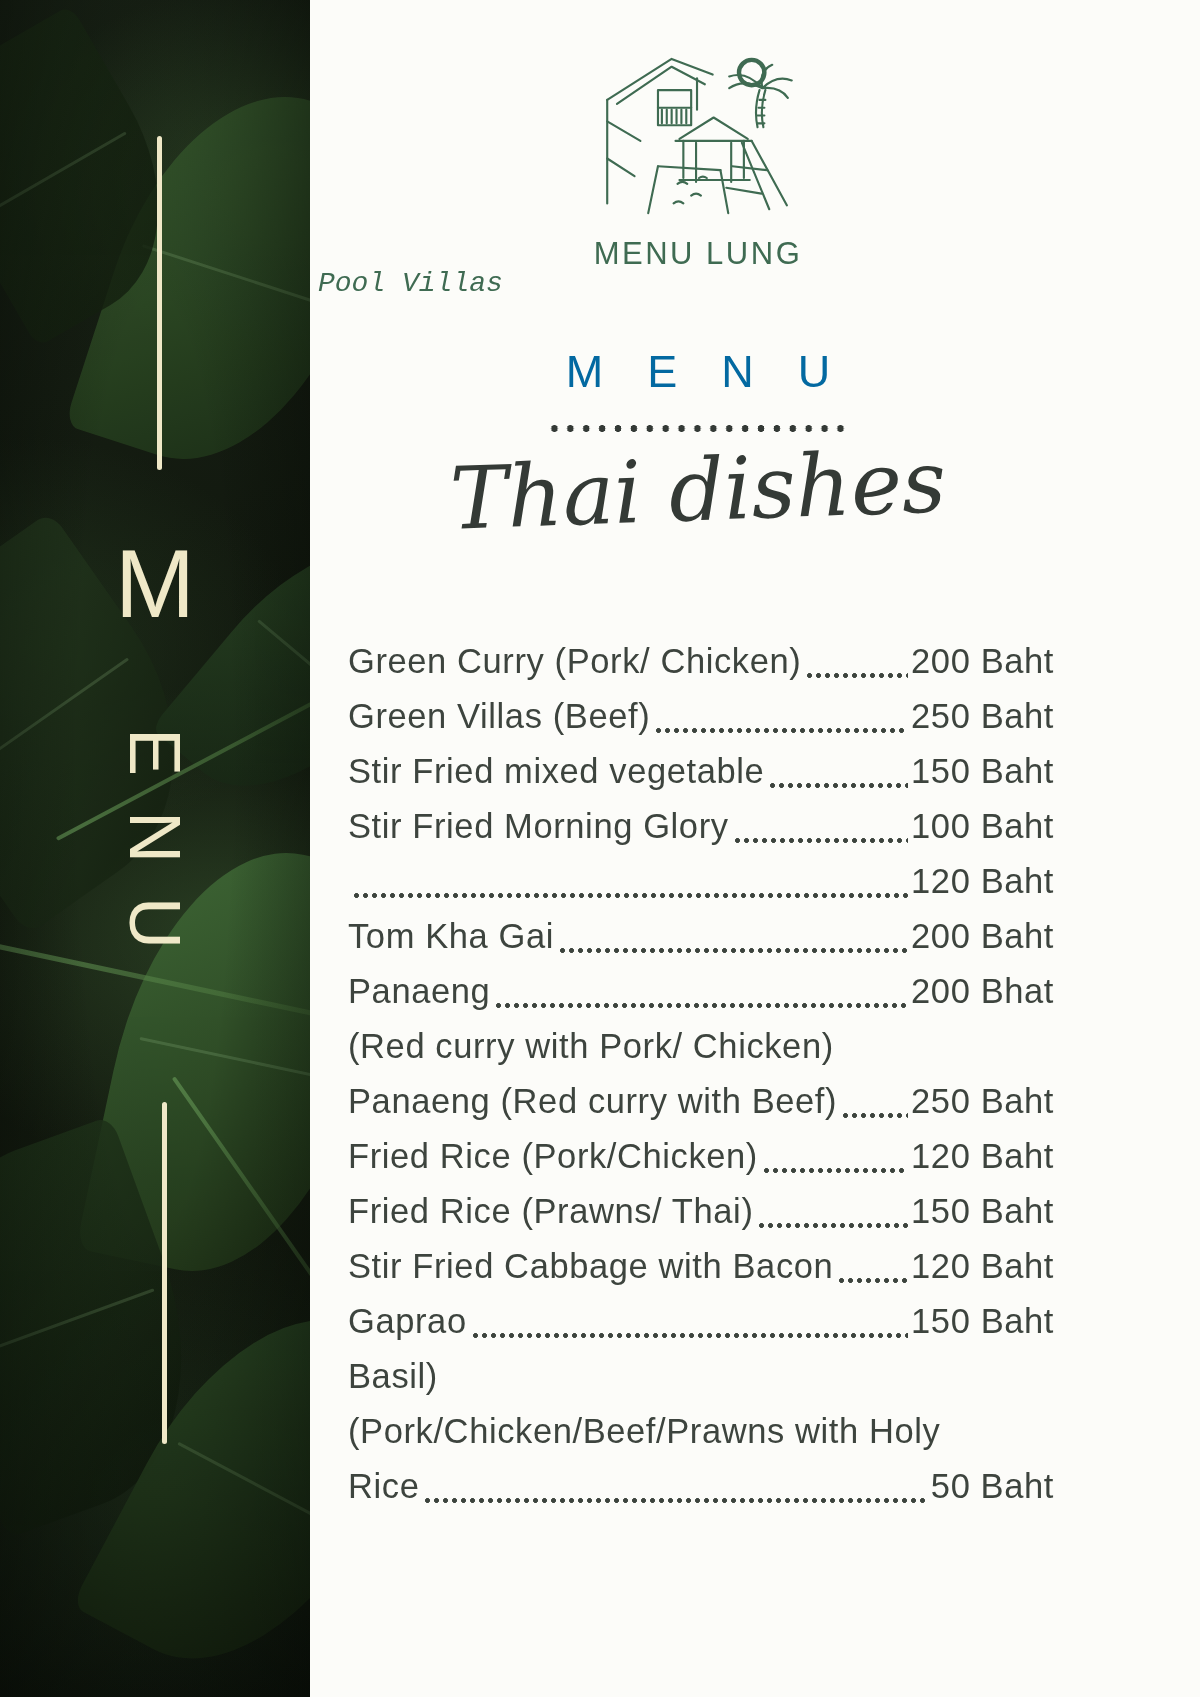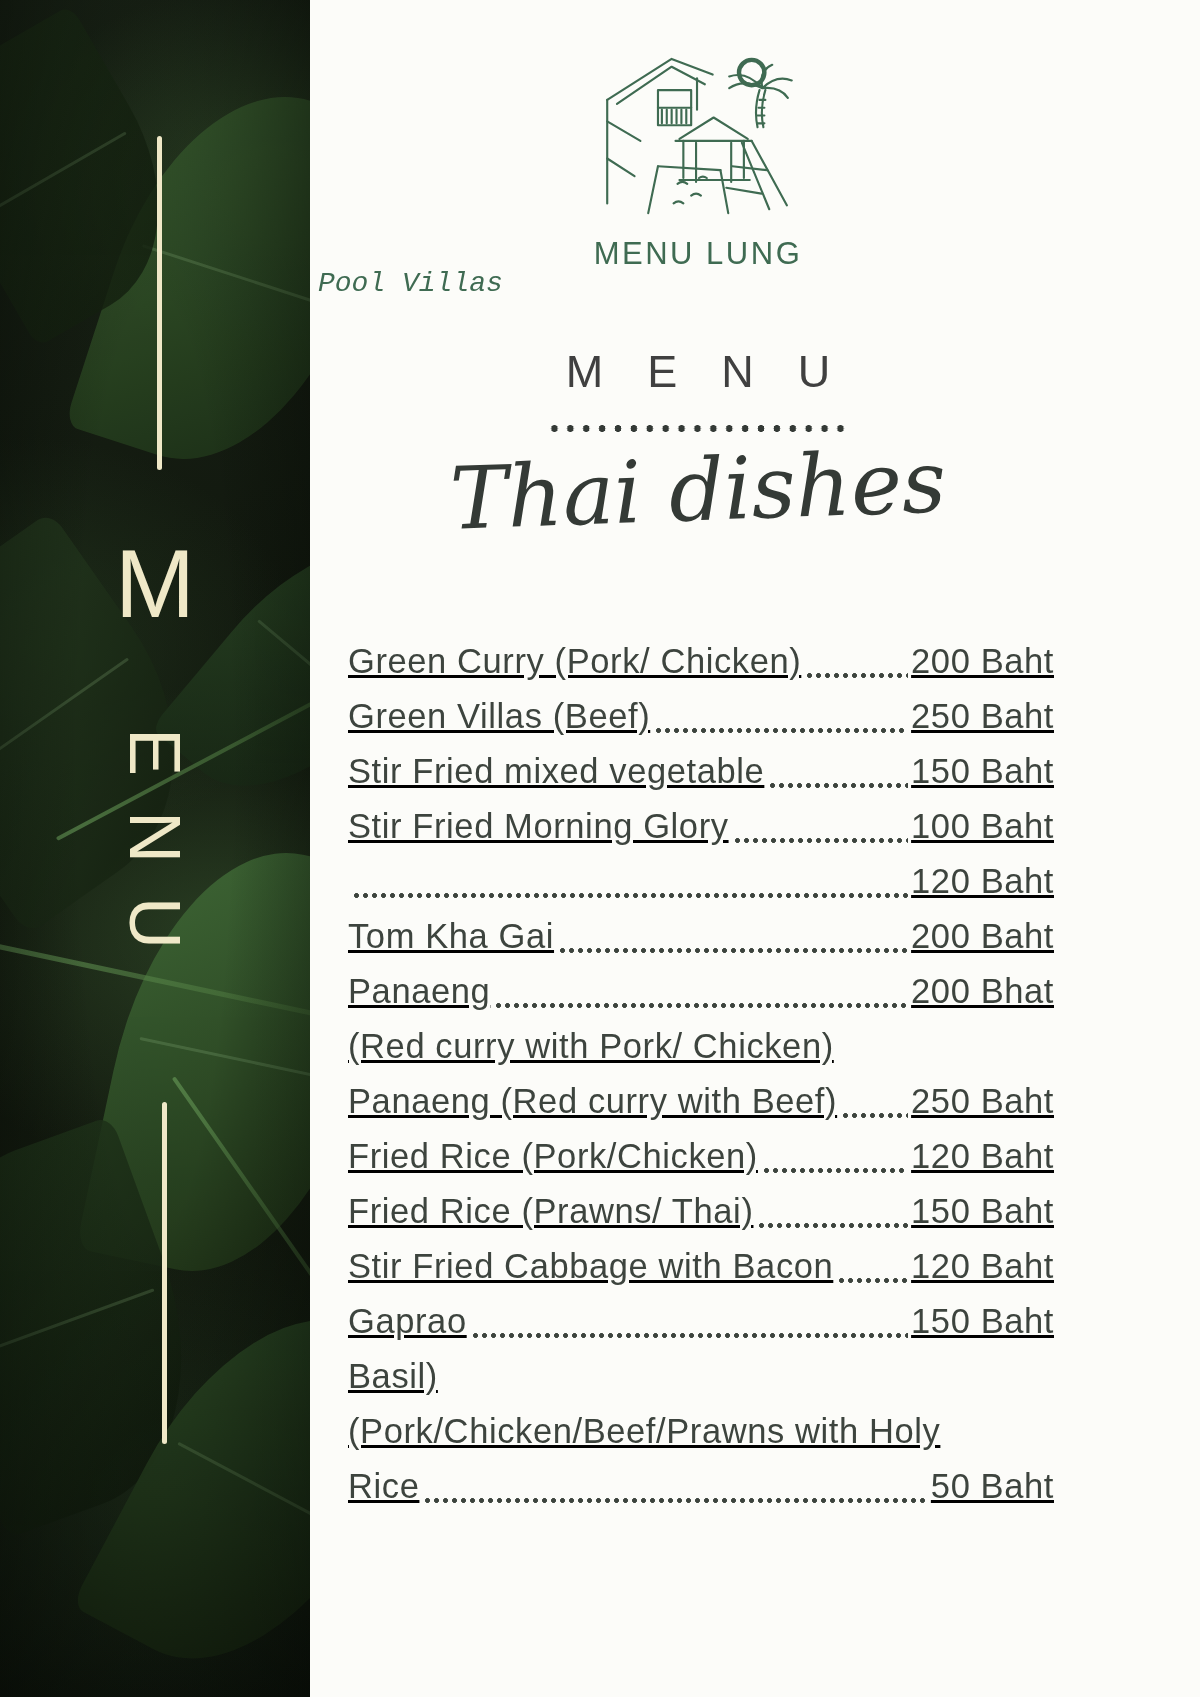--- a/index.html
+++ b/index.html
@@ -34,29 +34,29 @@
   .vletter.u{top:887px;font-size:72px;transform:translateX(-50%) rotate(90deg);}
 
   
   .content{position:absolute;left:318px;top:0;width:760px;height:1697px;}
   .logo{position:absolute;top:48px;left:50%;transform:translateX(-50%);}
   .brand{position:absolute;top:236px;width:100%;text-align:center;font-size:31px;
       letter-spacing:2.5px;color:#3f6b52;}
   .tagline{position:absolute;top:268px;width:100%;text-align:left;font-size:28px;
       font-style:italic;font-family:Liberation Mono, monospace;color:#3f6b52;}
   .menu-title{position:absolute;top:346px;width:100%;text-align:center;font-size:45px;
-      letter-spacing:44px;padding-left:44px;box-sizing:border-box;color:#404040;}
+      letter-spacing:44px;padding-left:44px;box-sizing:border-box;color:#0369a1;}
   .divider{position:absolute;top:424px;left:50%;transform:translateX(-50%);
       width:303px;height:9px;
       background:radial-gradient(circle,#343a36 3.2px,transparent 3.6px) repeat-x left center/15.9px 9px;}
   .section-title{position:absolute;top:440px;width:100%;text-align:center;
       font-family:"DejaVu Serif",serif;font-style:italic;font-size:86px;color:#343a36;
       transform:rotate(-2deg);}
 
-  .menu-list{position:absolute;top:634px;left:30px;width:706px;text-decoration:underline;}
+  .menu-list{position:absolute;top:634px;left:30px;width:706px;}
   .row{display:flex;align-items:baseline;height:55px;line-height:55px;
       font-size:34.5px;letter-spacing:.6px;color:#3d443e;}
   .iname,.iprice{white-space:nowrap;}
   .leader{flex:1;height:7px;align-self:flex-end;margin:0 3px 10px 4px;
       background:radial-gradient(circle,#3d443e 2.2px,transparent 2.5px) repeat-x left center/9px 7px;}
 </style>
 </head>
 <body>
 
 <div class="page">

